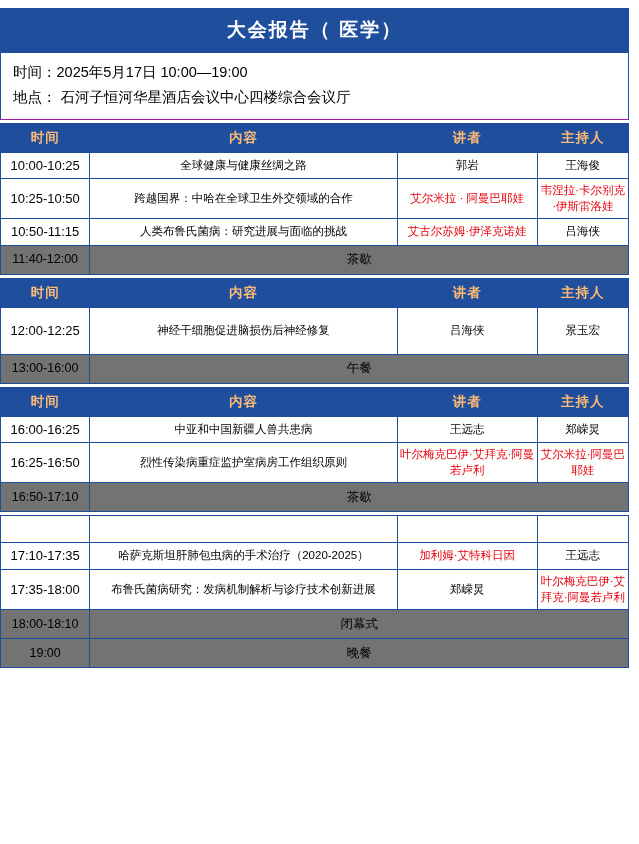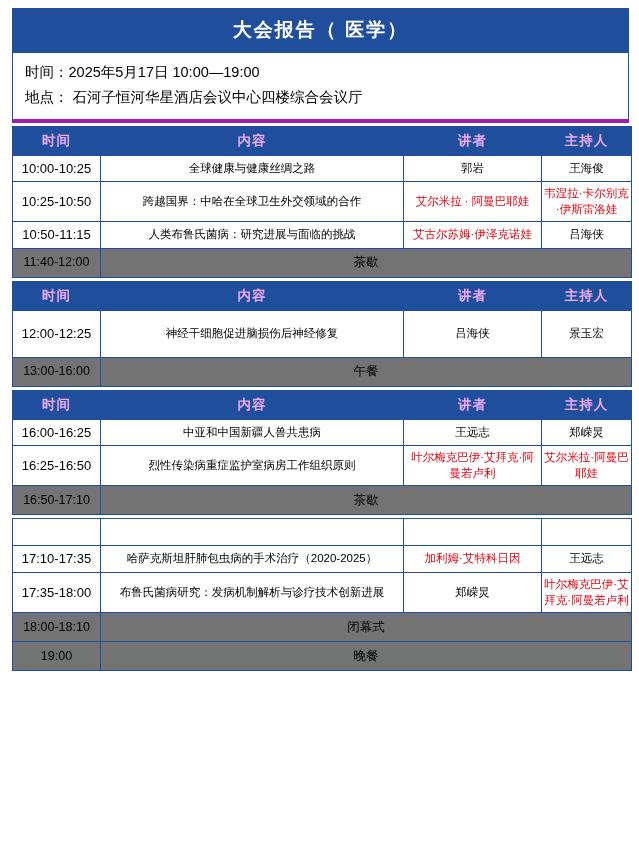--- a/index.html
+++ b/index.html
@@ -11,37 +11,37 @@
     width: 639px;
     height: 844px;
     font-family: "Liberation Sans", sans-serif;
     color: #000000;
     overflow: hidden;
   }
   .page {
     width: 639px;
     height: 604px;
     box-sizing: border-box;
-    padding: 8px 10px 6px 12px;
+    padding: 8px 10px 6px 0;
     background: #ffffff;
   }
   .title-bar {
     background: #1F4E9C;
     color: #ffffff;
     text-align: center;
     font-size: 19px;
     font-weight: bold;
     letter-spacing: 2px;
     padding: 8px 0 9px 0;
     border: 1px solid #1F4E9C;
   }
   .info-box {
     border-left: 1px solid #1F4E9C;
     border-right: 1px solid #1F4E9C;
-    border-bottom: 4px solid #a21caf;
+    border-bottom: 1px solid #a21caf;
     padding: 7px 12px 8px 12px;
     font-size: 14.5px;
     line-height: 1.75;
     color: #000;
   }
   .info-line { white-space: nowrap; }
   table {
     border-collapse: collapse;
     width: 100%;
     table-layout: fixed;
@@ -51,21 +51,21 @@
     border: 1px solid #1F4E9C;
     font-size: 11.5px;
     text-align: center;
     vertical-align: middle;
     padding: 4px 2px;
     line-height: 1.35;
     word-break: break-all;
   }
   tr.header-row td {
     background: #1F4E9C;
-    color: #f0abfc;
+    color: #fdba74;
     font-weight: bold;
     font-size: 13.5px;
     letter-spacing: 1px;
     height: 22px;
     padding: 3px 2px;
   }
   td.time-cell {
     font-size: 13px;
     font-weight: normal;
   }

